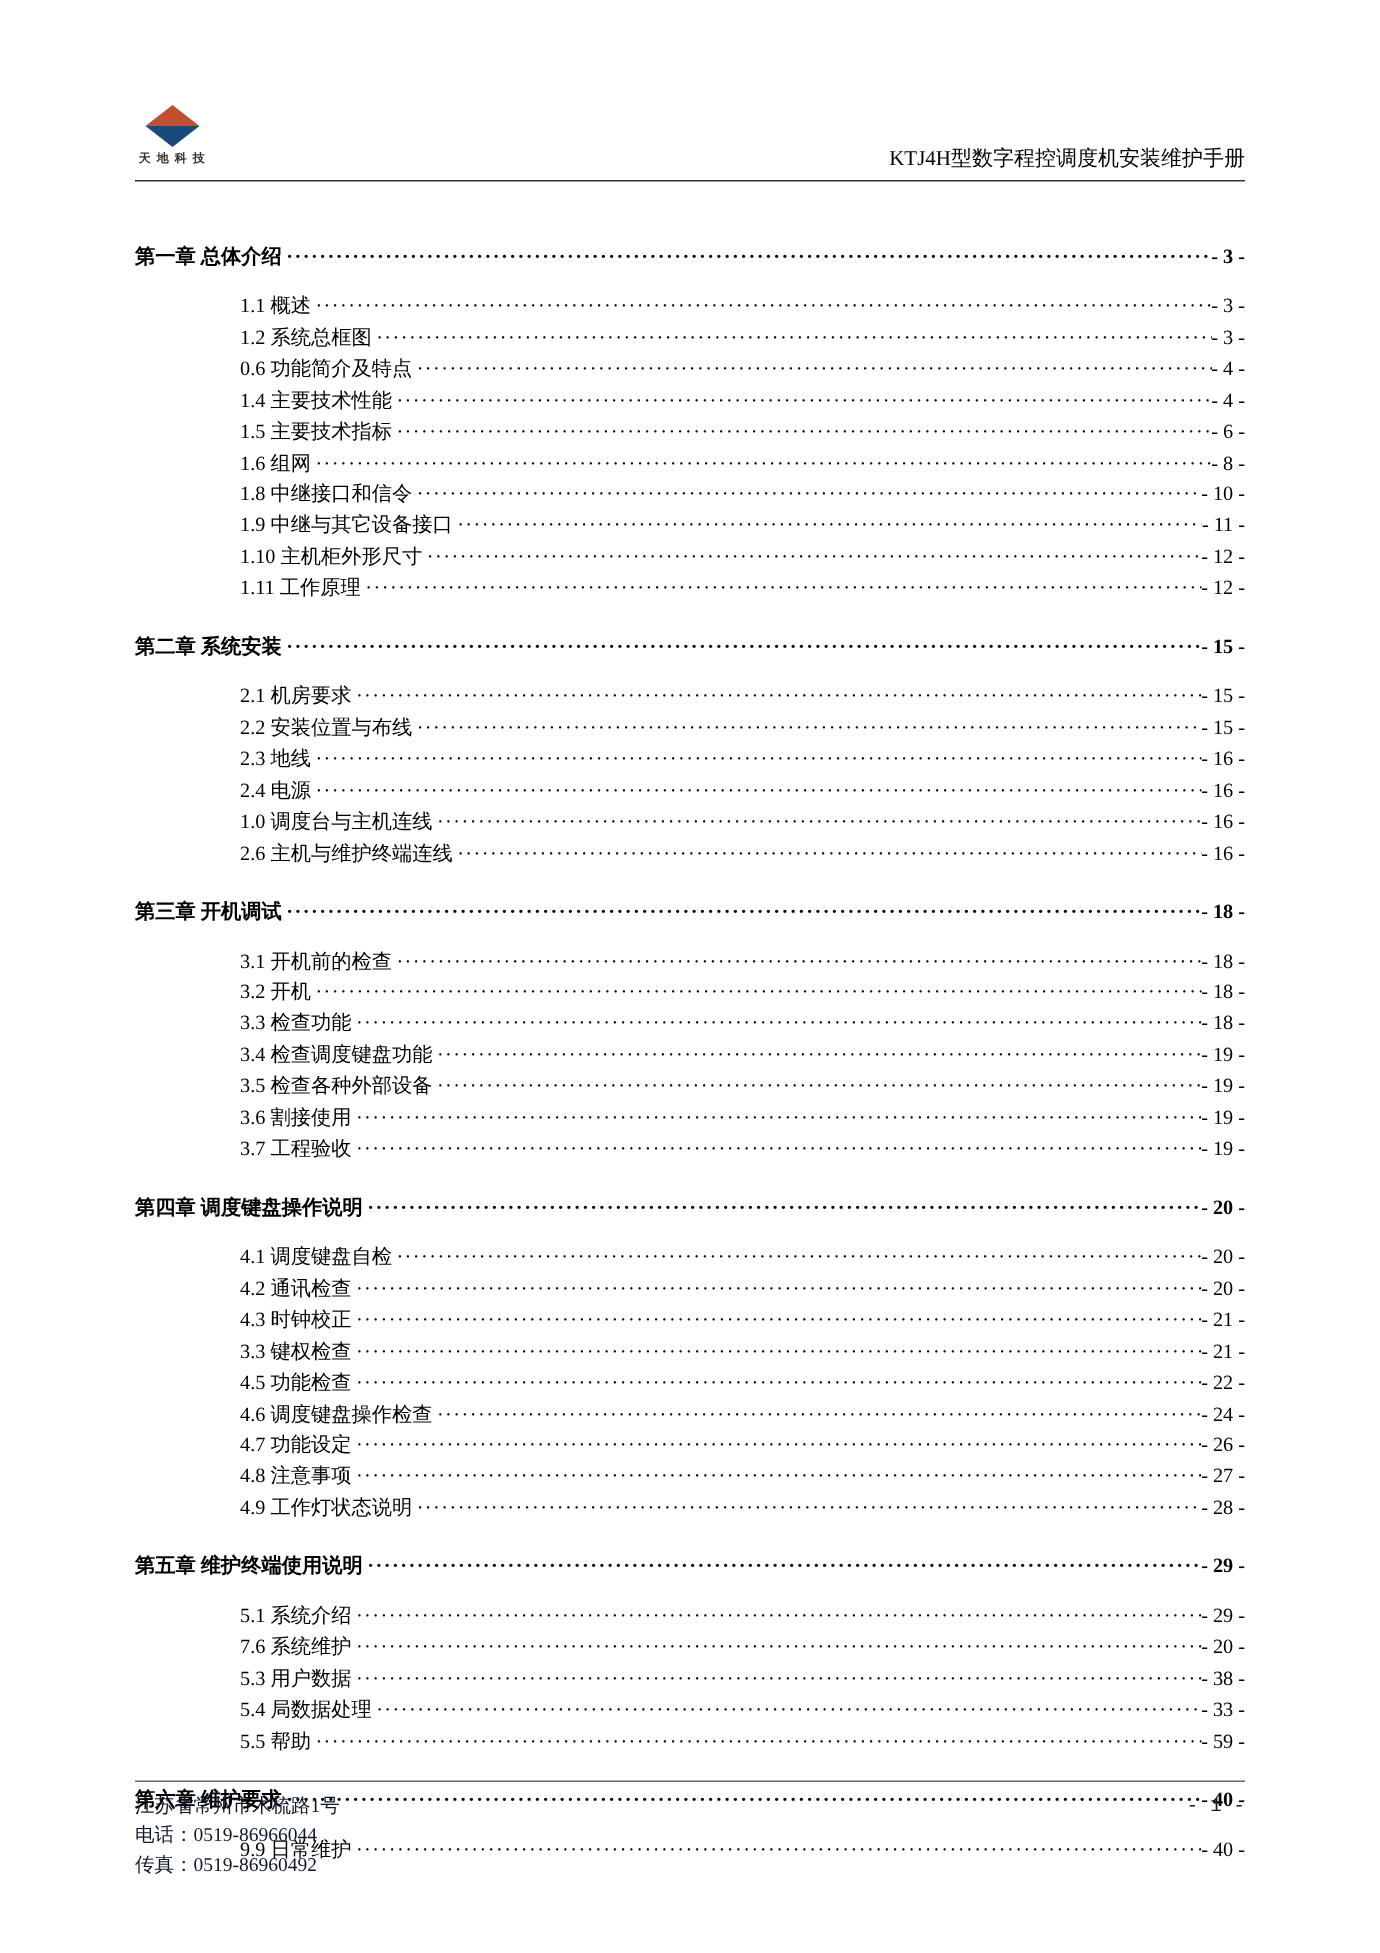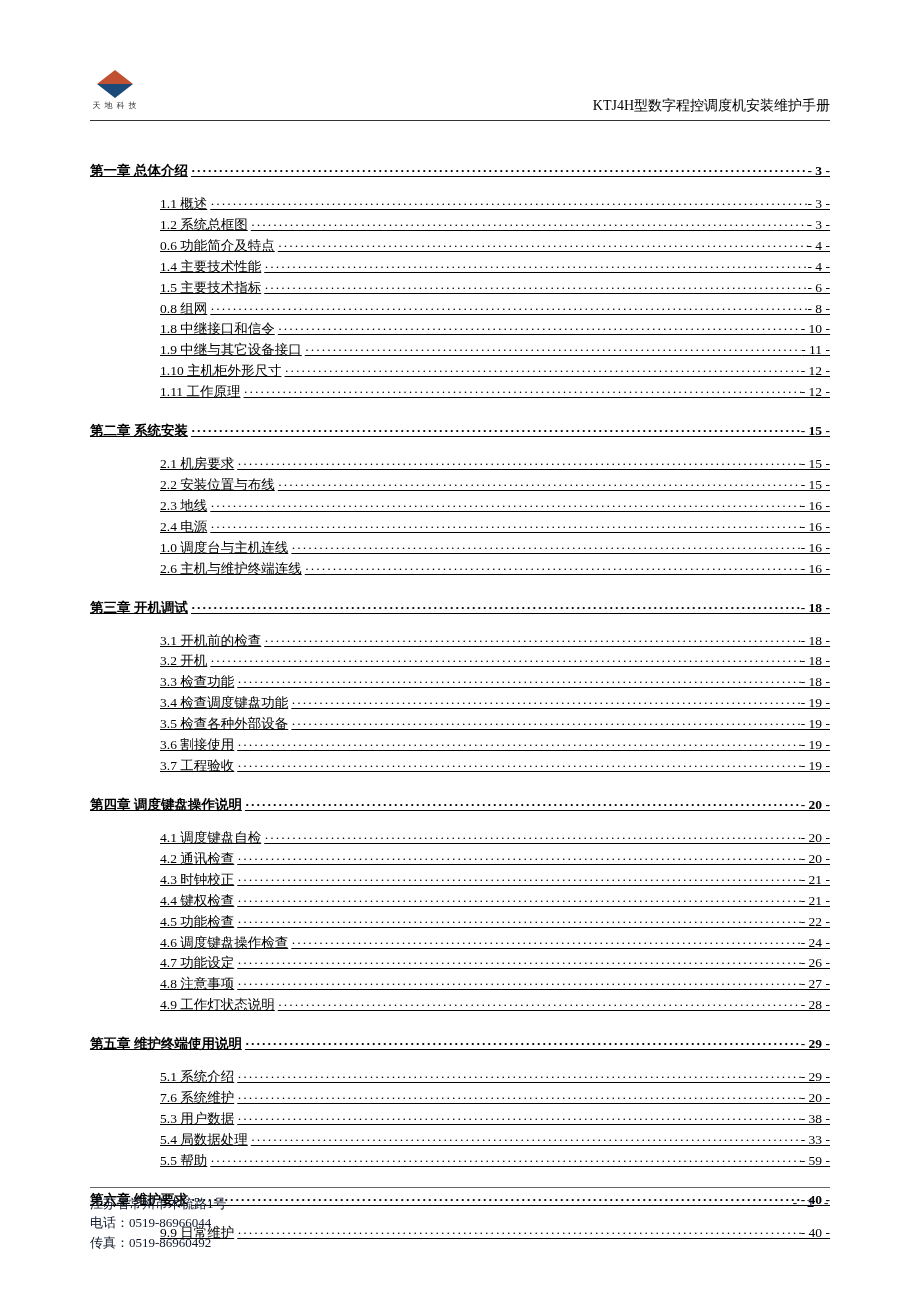--- a/index.html
+++ b/index.html
@@ -24,20 +24,21 @@
       margin-bottom: 40px;
     }
     .logo {
       width: 50px;
       height: 35px;
       position: relative;
       display: flex;
       flex-direction: column;
       align-items: center;
       justify-content: center;
+      font-weight: bold;
     }
     .logo-shape {
       width: 0;
       height: 0;
       border-left: 18px solid transparent;
       border-right: 18px solid transparent;
       border-top: 14px solid #1a4a7a;
       position: relative;
     }
     .logo-shape::before {
@@ -57,21 +58,20 @@
       margin-top: 2px;
       letter-spacing: 1px;
     }
     .doc-title {
       font-size: 14px;
       color: #000000;
       font-family: "SimSun", serif;
     }
     .content {
       margin-top: 36px;
-      text-decoration: underline;
     }
     .toc-row {
       display: flex;
       align-items: baseline;
       font-size: 13.5px;
       line-height: 1.55;
       white-space: nowrap;
       color: #000;
     }
     .toc-label {
@@ -160,21 +160,21 @@
       <span class="toc-label">1.4 主要技术性能</span>
       <span class="toc-dots">···························································································································································································</span>
       <span class="toc-page">- 4 -</span>
     </div>
     <div class="toc-row section">
       <span class="toc-label">1.5 主要技术指标</span>
       <span class="toc-dots">···························································································································································································</span>
       <span class="toc-page">- 6 -</span>
     </div>
     <div class="toc-row section">
-      <span class="toc-label">0.8 组网</span>
+      <span class="toc-label">1.6 组网</span>
       <span class="toc-dots">···························································································································································································</span>
       <span class="toc-page">- 8 -</span>
     </div>
     <div class="toc-row section">
       <span class="toc-label">1.8 中继接口和信令</span>
       <span class="toc-dots">···························································································································································································</span>
       <span class="toc-page">- 10 -</span>
     </div>
     <div class="toc-row section">
       <span class="toc-label">1.9 中继与其它设备接口</span>
@@ -280,21 +280,21 @@
       <span class="toc-label">4.2 通讯检查</span>
       <span class="toc-dots">···························································································································································································</span>
       <span class="toc-page">- 20 -</span>
     </div>
     <div class="toc-row section">
       <span class="toc-label">4.3 时钟校正</span>
       <span class="toc-dots">···························································································································································································</span>
       <span class="toc-page">- 21 -</span>
     </div>
     <div class="toc-row section">
-      <span class="toc-label">4.4 键权检查</span>
+      <span class="toc-label">3.3 键权检查</span>
       <span class="toc-dots">···························································································································································································</span>
       <span class="toc-page">- 21 -</span>
     </div>
     <div class="toc-row section">
       <span class="toc-label">4.5 功能检查</span>
       <span class="toc-dots">···························································································································································································</span>
       <span class="toc-page">- 22 -</span>
     </div>
     <div class="toc-row section">
       <span class="toc-label">4.6 调度键盘操作检查</span>

